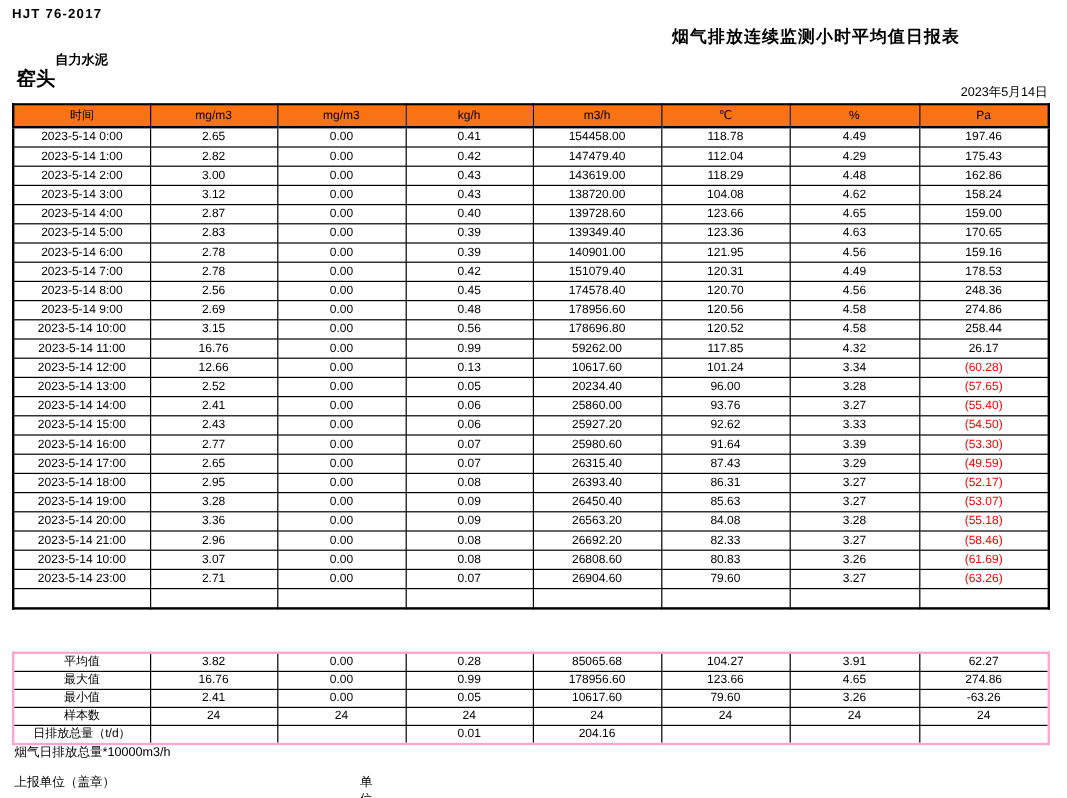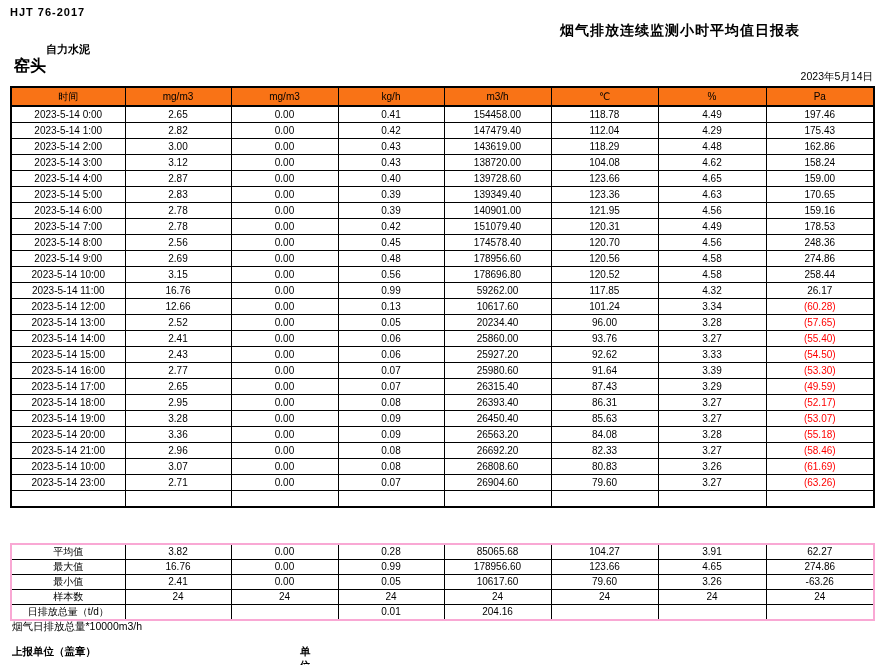--- a/index.html
+++ b/index.html
@@ -47,21 +47,21 @@
   tr.empty-row td { height:15px; }
   .summary-table td { height:14px; line-height:14px; }
   td.neg { color:#ff0000; }
 
   .footer-note {
     position:absolute; top:620px; left:12px;
     font-weight:normal; font-size:10.5px;
   }
   .footer-line {
     position:absolute; top:645px; left:12px;
-    font-weight:bold; font-size:10.5px;
+    font-weight:normal; font-size:10.5px;
   }
   .footer-line .unit-label { position:absolute; left:288px; }
 </style>
 </head>
 <body>
 
 <div class="doc-code">HJT 76-2017</div>
 <div class="title">烟气排放连续监测小时平均值日报表</div>
 <div class="company">自力水泥</div>
 <div class="location">窑头</div>

